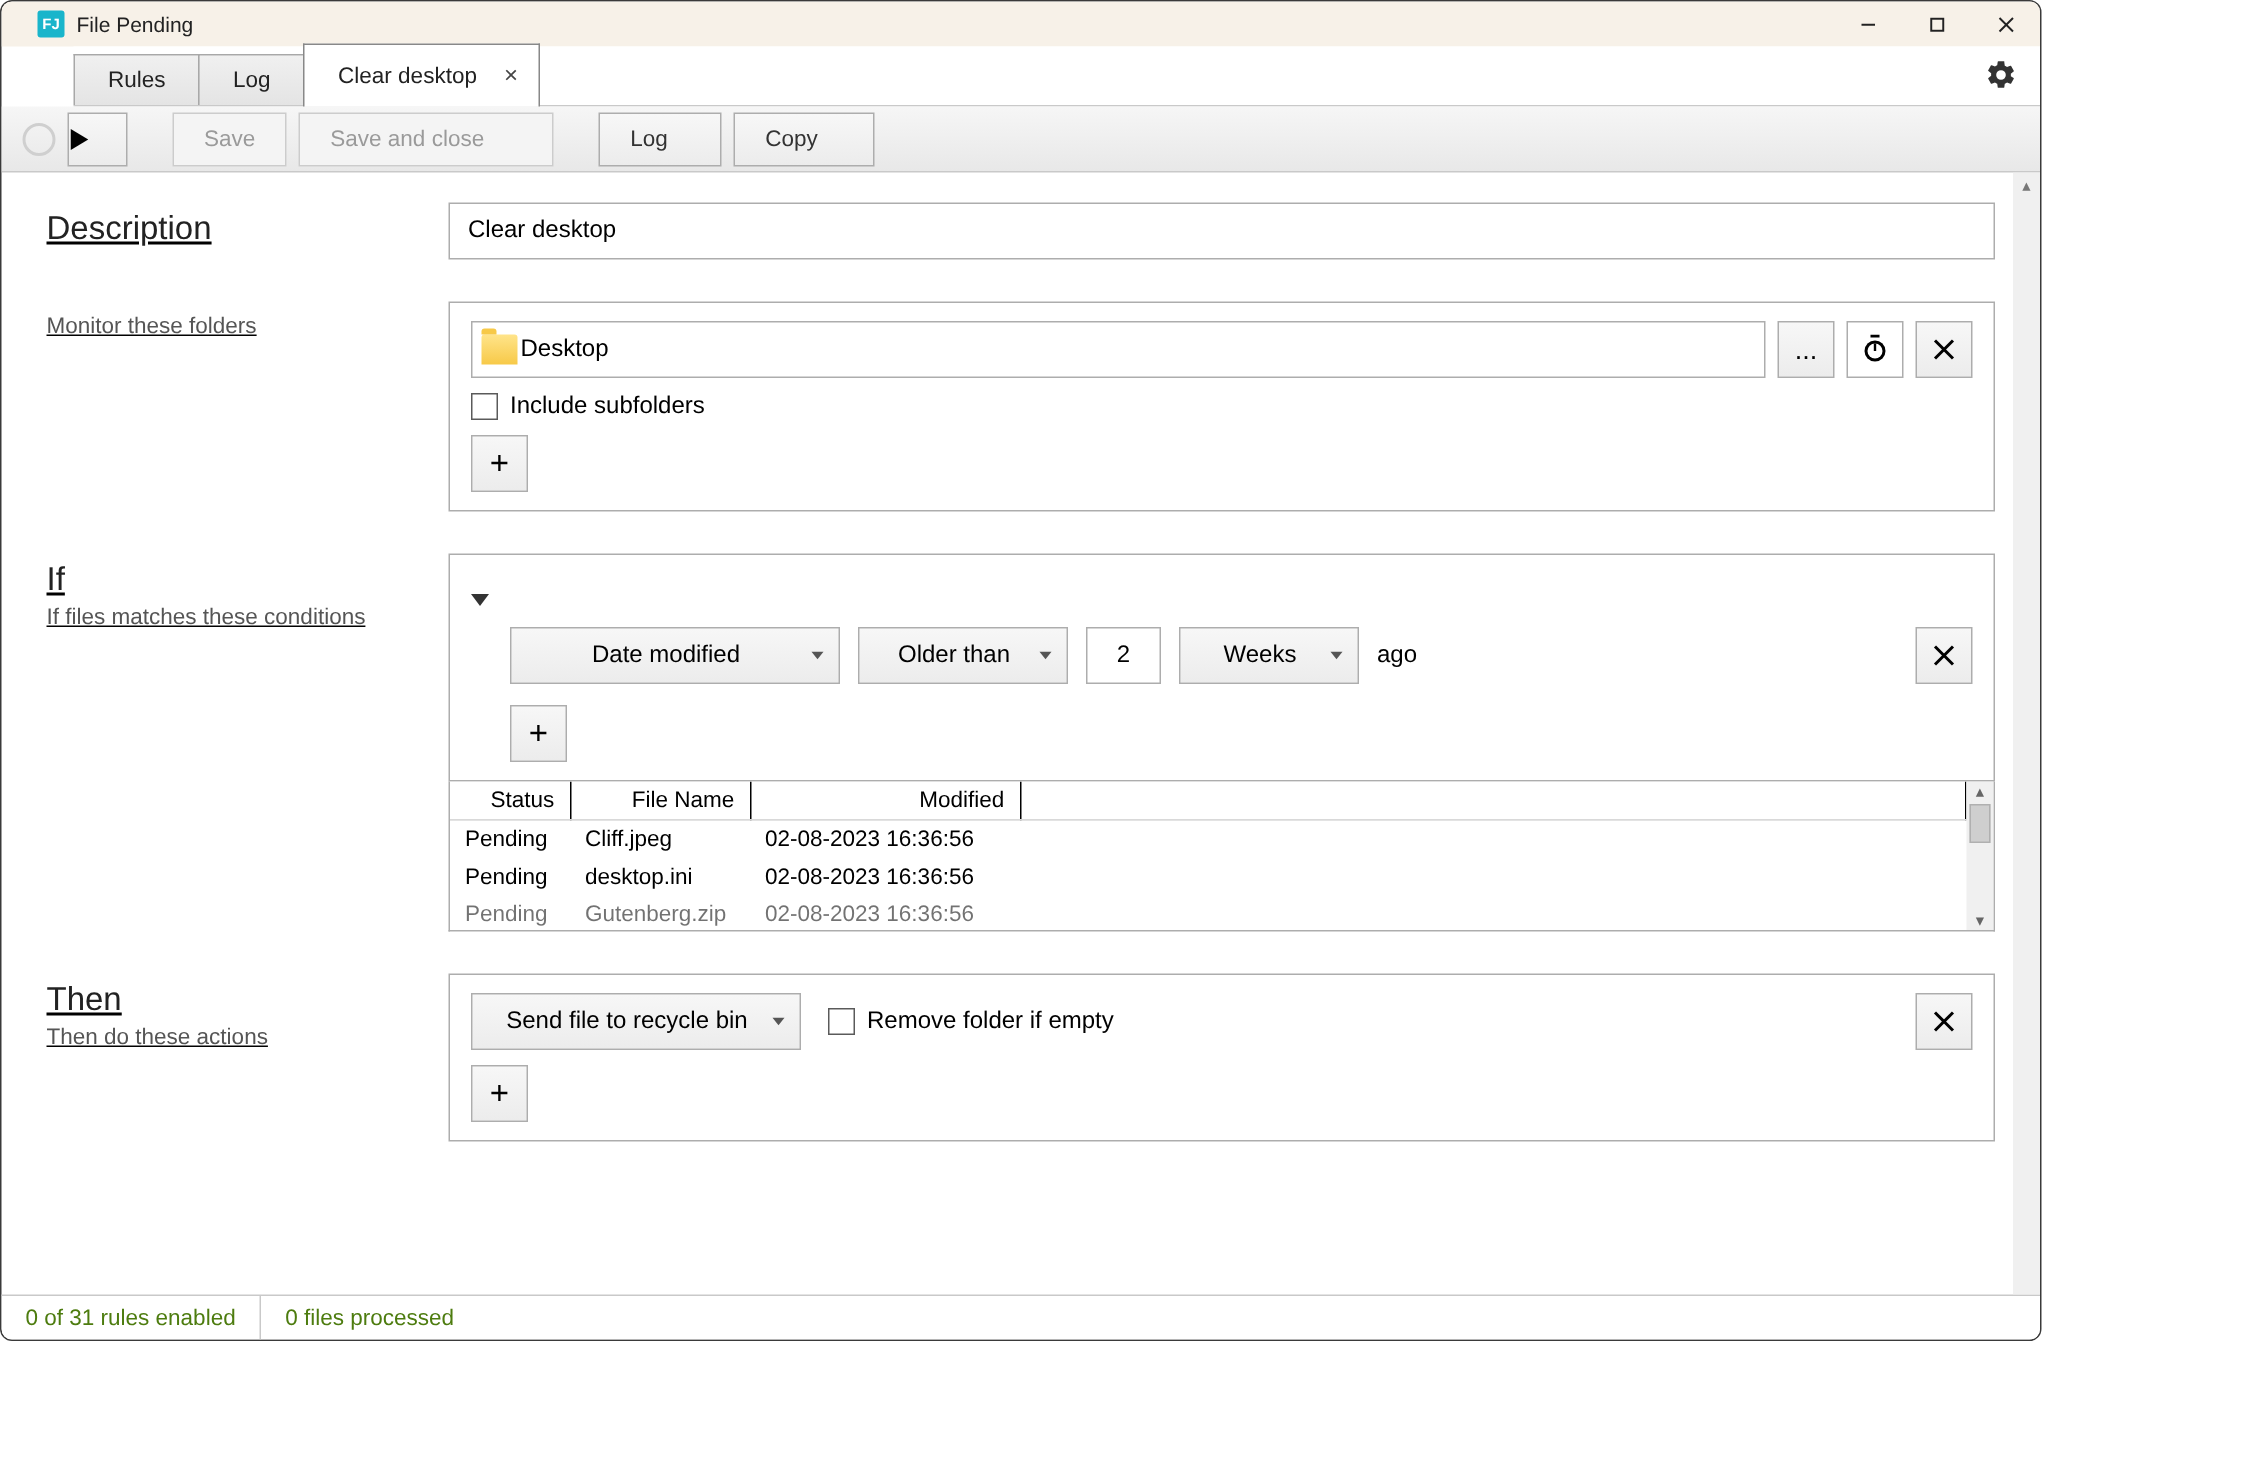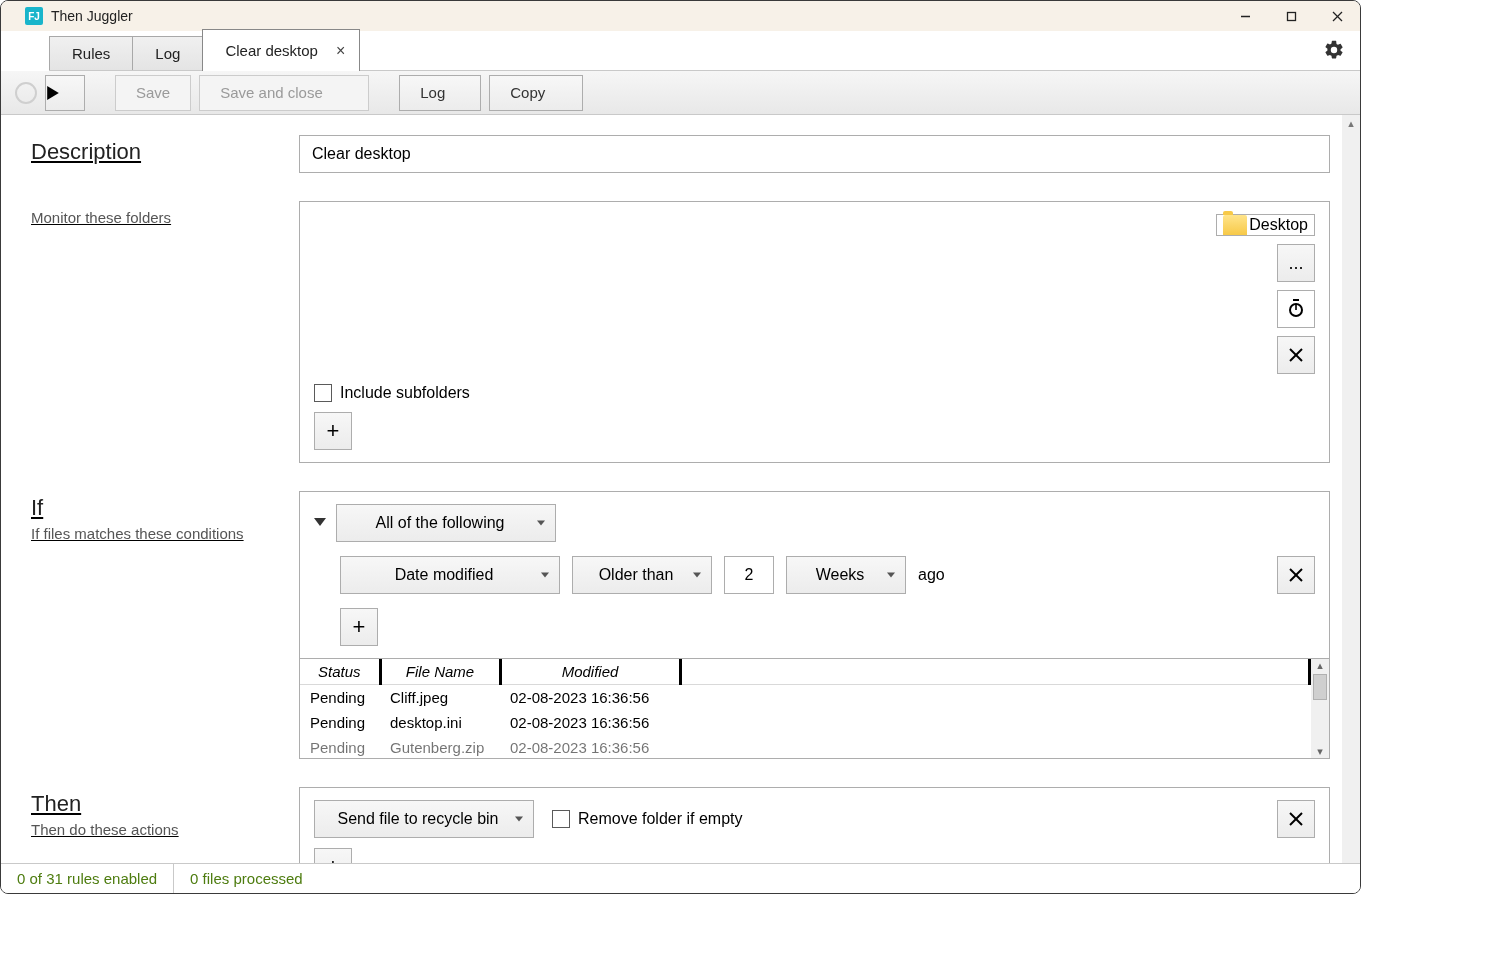--- a/index.html
+++ b/index.html
@@ -140,21 +140,21 @@
     border: 1px solid #adadad;
     padding: 0 12px;
     font-size: 16px;
     background: #fff;
   }
   .panel {
     border: 1px solid #adadad;
     padding: 12px 14px;
     display: flex; flex-direction: column; gap: 10px;
   }
-  .folder-row { display: flex; gap: 8px; align-items: flex-end; flex-direction: column; }
+  .folder-row { display: flex; gap: 8px; align-items: flex-end; }
   .folder-input {
     flex: 1;
     height: 38px;
     border: 1px solid #adadad;
     display: flex; align-items: center;
     padding: 0 6px; gap: 2px;
     font-size: 16px;
     background: #fff;
   }
   .folder-icon {
@@ -238,26 +238,25 @@
     display:flex; flex-direction:column; justify-content:space-between;
     align-items:center;
   }
   .table-scroll .thumb {
     width: 14px; height: 26px; background:#cfcfcf; border:1px solid #b0b0b0;
     margin-top:2px;
   }
   .table-scroll .arrow { font-size:11px; color:#666; }
   table { border-collapse: collapse; width: 100%; font-size: 15px; }
   thead th {
-    text-align:center; font-weight:400;
+    text-align:right; font-weight:400;
     padding: 4px 10px;
-    border-right: 3px solid #000000;
+    border-right: 1px solid #000000;
     border-bottom: 1px solid #d9d9d9;
     background: #fff;
-    font-style: italic;
   }
   tbody td { padding: 4px 10px; }
   .tbody-wrap { flex:1; overflow:hidden; }
   
   .statusbar {
     height: 30px;
     border-top: 1px solid #c9c9c9;
     background: #fff;
     display: flex; align-items: center;
     font-size: 15px; color: #4d7c0f;
@@ -278,21 +277,21 @@
   }
   .right-scroll .arrow {font-size:11px; color:#777; padding:2px 0;}
 </style>
 </head>
 <body>
 
 <div class="window">
 
   <div class="titlebar">
     <span class="titlebar-icon">FJ</span>
-    <span class="titlebar-title">Then Juggler</span>
+    <span class="titlebar-title">File Pending</span>
     <span class="titlebar-spacer"></span>
     <span class="titlebar-btn">
       <svg viewBox="0 0 11 11">
           <line x1="1" y1="5.5" x2="10" y2="5.5" stroke-width="1.3"></line>
         </svg>
     </span>
     <span class="titlebar-btn">
       <svg viewBox="0 0 11 11">
           <rect x="1.5" y="1.5" width="8" height="8" fill="none" stroke-width="1.3"></rect>
         </svg>
@@ -406,23 +405,20 @@
 
       <div class="row">
         <div class="label-col">
           <div class="title">If</div>
           <div class="sub">If files matches these conditions</div>
         </div>
         <div class="content-col">
           <div class="panel" style="gap:14px">
             <div class="top-if-row">
               <div class="triangle-toggle"></div>
-              <div class="select wider">
-                <span>All of the following</span>
-              </div>
             </div>
             <div class="cond-row">
               <div class="select" style="width:220px">
                   <span>Date modified</span>
                 </div>
               <div class="select" style="width:140px">
                   <span>Older than</span>
                 </div>
               <div class="numfield">
                   <span>2</span>

